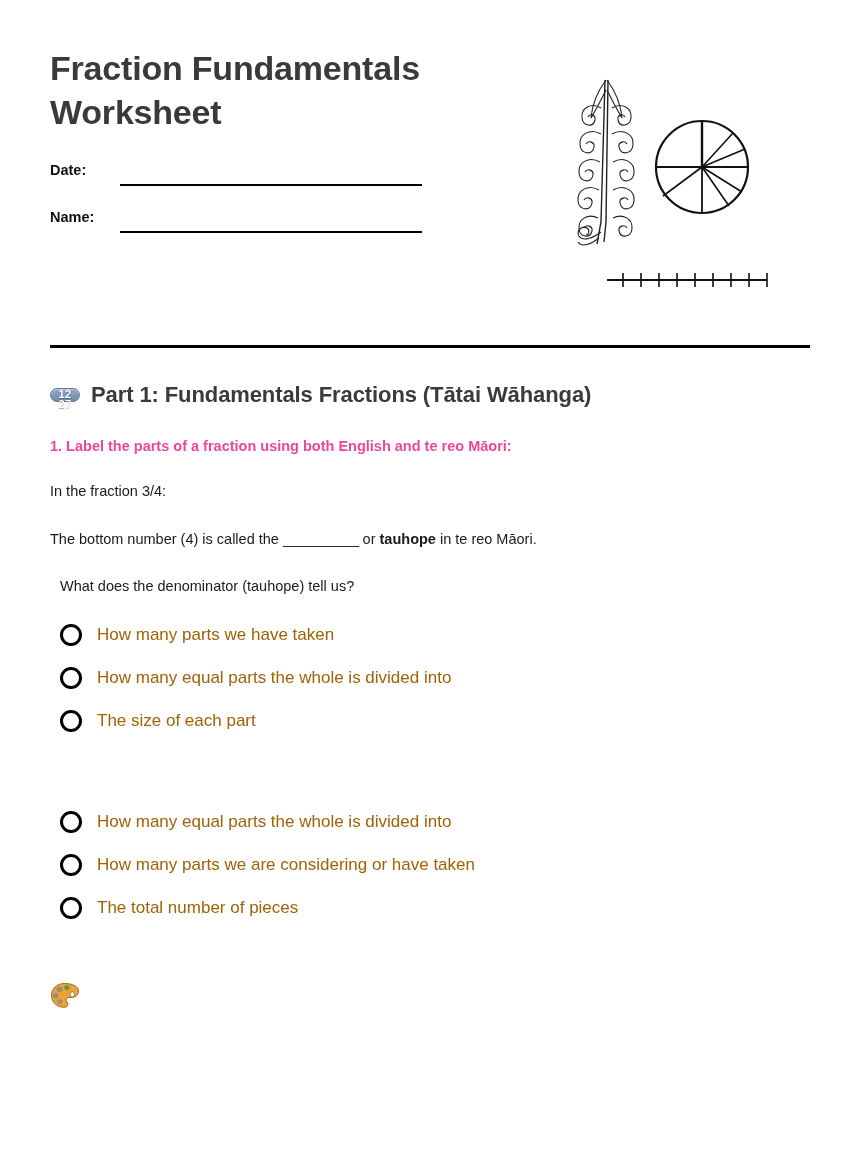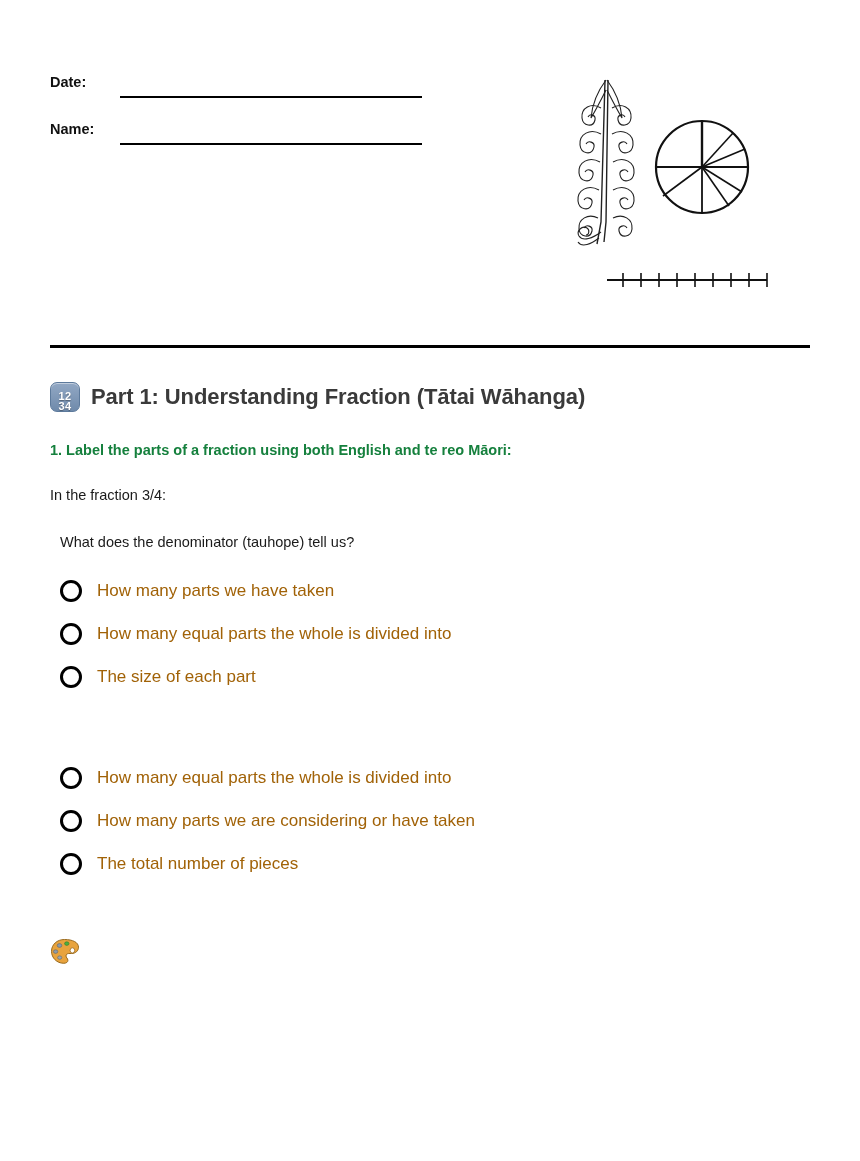--- a/index.html
+++ b/index.html
@@ -77,48 +77,48 @@
     font-size: 22px;
     font-weight: bold;
     color: #3a3a3a;
     margin: 0 0 30px 0;
     letter-spacing: -0.1px;
   }
   .section-heading .heading-text { line-height: 1.2; }
 
   
   .icon-numbers {
-    width: 30px; height: 30px;
+    width: 30px; height: 14px;
     flex: 0 0 30px;
     border-radius: 7px;
     background: linear-gradient(#92a8c4, #6f8aab);
     border: 1px solid #5d7burn;
     border: 1px solid #5d7a9c;
     box-shadow: inset 0 1px 0 rgba(255,255,255,.45);
     position: relative;
-    display: flex; align-items: flex-end; justify-content: center;
+    display: flex; align-items: flex-start; justify-content: center;
   }
   .icon-numbers .digits {
     font-family: "Liberation Sans", sans-serif;
     font-size: 11px;
     font-weight: bold;
     color: #ffffff;
     line-height: 10px;
     text-align: center;
     letter-spacing: 0.5px;
     text-shadow: 0 1px 1px rgba(0,0,0,.35);
   }
 
   
   .icon-palette { width: 30px; height: 28px; flex: 0 0 30px; }
 
   .q-bold {
     font-size: 14.5px;
     font-weight: bold;
-    color: #15803d;
+    color: #ec4899;
     margin: 0 0 28px 0;
   }
   .q-text {
     font-size: 14.5px;
     color: #1a1a1a;
     margin: 12px 0 28px 0;
     line-height: 1.35;
   }
   .q-text b { font-weight: bold; }
   .blank { letter-spacing: -0.5px; }
@@ -149,20 +149,21 @@
   }
 
   .part2 { margin-top: 52px; }
 </style>
 </head>
 <body>
 
 <div class="page">
 
   <div class="header-zone">
+    <h1 class="doc-title">Fraction Fundamentals Worksheet</h1>
 
     <div class="field-rows">
       <div class="field-row">
         <span class="field-label">Date:</span>
         <span class="field-line"></span>
       </div>
       <div class="field-row">
         <span class="field-label">Name:</span>
         <span class="field-line"></span>
       </div>
@@ -230,31 +231,34 @@
   </div>
 
   <div class="divider"></div>
 
   <div class="content">
 
     <h2 class="section-heading">
       <span class="icon-numbers">
         <span class="digits">
           <span>12</span><br>
-          <span>34</span>
+          <span>27</span>
         </span>
       </span>
-      <span class="heading-text">Part 1: Understanding Fraction (Tātai Wāhanga)</span>
+      <span class="heading-text">Part 1: Fundamentals Fractions (Tātai Wāhanga)</span>
     </h2>
 
     <p class="q-bold">1. Label the parts of a fraction using both English and te reo Māori:</p>
 
     <p class="q-text">In the fraction 3/4:</p>
 
 
+    <p class="q-text">
+      <span>The bottom number (4) is called the </span><span class="blank">__________</span><span> or </span><b>tauhope</b><span> in te reo Māori.</span>
+    </p>
 
 
     <div class="mcq-block">
       <p class="mcq-prompt">What does the denominator (tauhope) tell us?</p>
       <div class="option-row">
         <span class="radio-circle"></span>
         <span class="option-label">How many parts we have taken</span>
       </div>
       <div class="option-row">
         <span class="radio-circle"></span>

